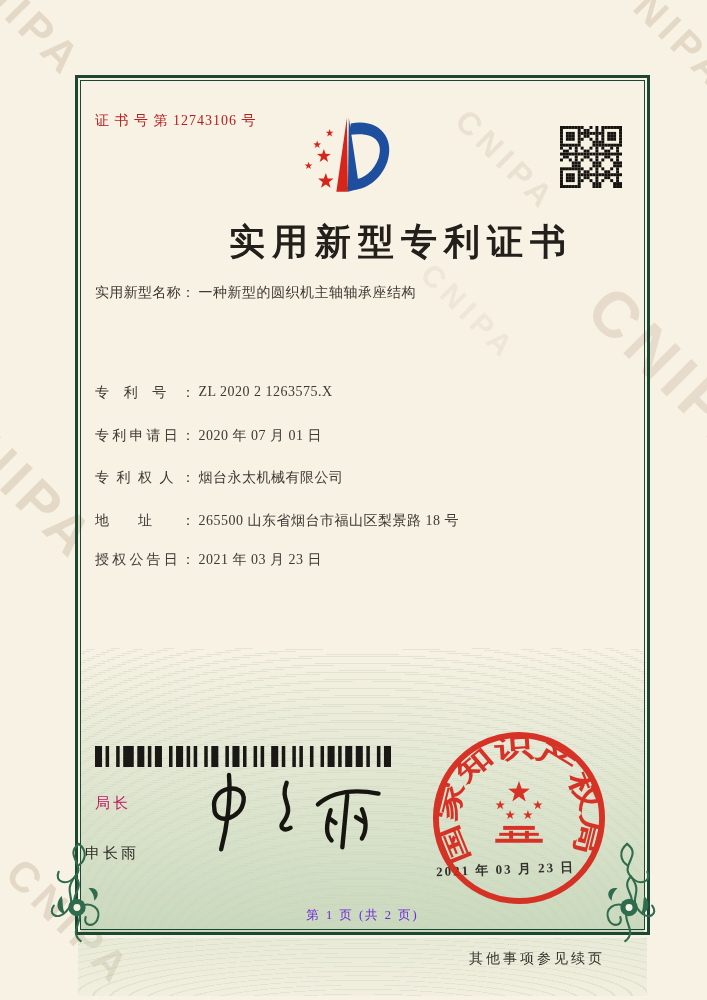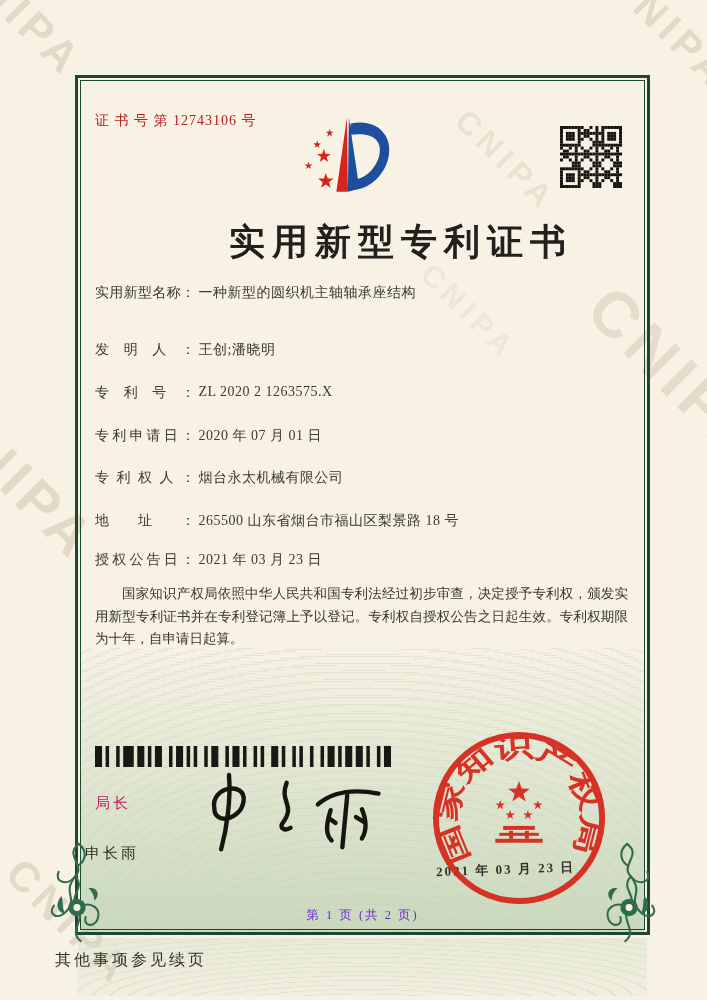--- a/index.html
+++ b/index.html
@@ -48,22 +48,22 @@
   .barcode{position:absolute;left:95px;top:746px;width:296px;height:21px;z-index:3;}
   .director-title{position:absolute;left:95px;top:794px;z-index:3;font-size:15px;letter-spacing:3px;color:#be185d;}
   .director-name{position:absolute;left:85px;top:828px;z-index:3;font-size:15px;letter-spacing:3px;color:#2e2b26;margin-top:16px;}
   .signature{position:absolute;left:185px;top:768px;width:215px;height:100px;z-index:3;}
   .seal{position:absolute;left:430px;top:729px;width:178px;height:178px;z-index:5;opacity:0.93;}
   .seal-text{font-size:26px;font-weight:700;fill:#d6251a;font-family:"Liberation Serif",serif;}
   .seal-date{position:absolute;left:436px;top:860px;width:180px;z-index:4;font-size:13px;font-weight:700;
              letter-spacing:2px;color:#33312b;transform:rotate(-2deg);white-space:nowrap;}
   .page-info{position:absolute;left:75px;top:907px;width:575px;z-index:3;text-align:center;
              font-size:12.5px;letter-spacing:2px;color:#6d28d9;}
-  .note{position:absolute;left:55px;top:950px;width:550px;z-index:3;text-align:left;
-        font-size:16px;letter-spacing:3px;color:#35332d;}
+  .note{position:absolute;left:55px;top:950px;width:550px;z-index:3;text-align:right;
+        font-size:14px;letter-spacing:3px;color:#35332d;}
 </style>
 </head>
 <body>
 
 <div class="page">
 
   <span class="wm wm-a">CNIPA</span>
   <span class="wm wm-b">CNIPA</span>
   <span class="wm wm-c">CNIPA</span>
   <span class="wm wm-d">CNIPA</span>
@@ -382,24 +382,20 @@
         <rect x="60" y="60" width="3" height="3"></rect>
       </g>
     </svg>
 
   <div class="title">实用新型专利证书</div>
 
   <div class="frow" style="top:284px">
     <span class="flabel">实用新型名称：</span>
     <span class="fvalue">一种新型的圆织机主轴轴承座结构</span>
   </div>
-  <div class="frow" style="top:341px">
-    <span class="flabel">发明人：</span>
-    <span class="fvalue">王创;潘晓明</span>
-  </div>
   <div class="frow" style="top:384px">
     <span class="flabel">专利号：</span>
     <span class="fvalue">ZL 2020 2 1263575.X</span>
   </div>
   <div class="frow" style="top:427px">
     <span class="flabel">专利申请日：</span>
     <span class="fvalue">2020 年 07 月 01 日</span>
   </div>
   <div class="frow" style="top:469px">
     <span class="flabel">专利权人：</span>
@@ -408,21 +404,20 @@
   <div class="frow" style="top:512px">
     <span class="flabel">地址：</span>
     <span class="fvalue">265500 山东省烟台市福山区梨景路 18 号</span>
   </div>
   <div class="frow" style="top:551px">
     <span class="flabel">授权公告日：</span>
     <span class="fvalue">2021 年 03 月 23 日</span>
   </div>
 
   <div class="paras">
-    <p>国家知识产权局依照中华人民共和国专利法经过初步审查，决定授予专利权，颁发实用新型专利证书并在专利登记簿上予以登记。专利权自授权公告之日起生效。专利权期限为十年，自申请日起算。</p>
   </div>
 
   <svg class="barcode" viewBox="0 0 252 21" preserveAspectRatio="none">
       <g fill="#191815">
         <rect x="0" y="0" width="6" height="21"></rect>
         <rect x="9" y="0" width="3" height="21"></rect>
         <rect x="18" y="0" width="3" height="21"></rect>
         <rect x="24" y="0" width="9" height="21"></rect>
         <rect x="36" y="0" width="6" height="21"></rect>
         <rect x="45" y="0" width="3" height="21"></rect>

